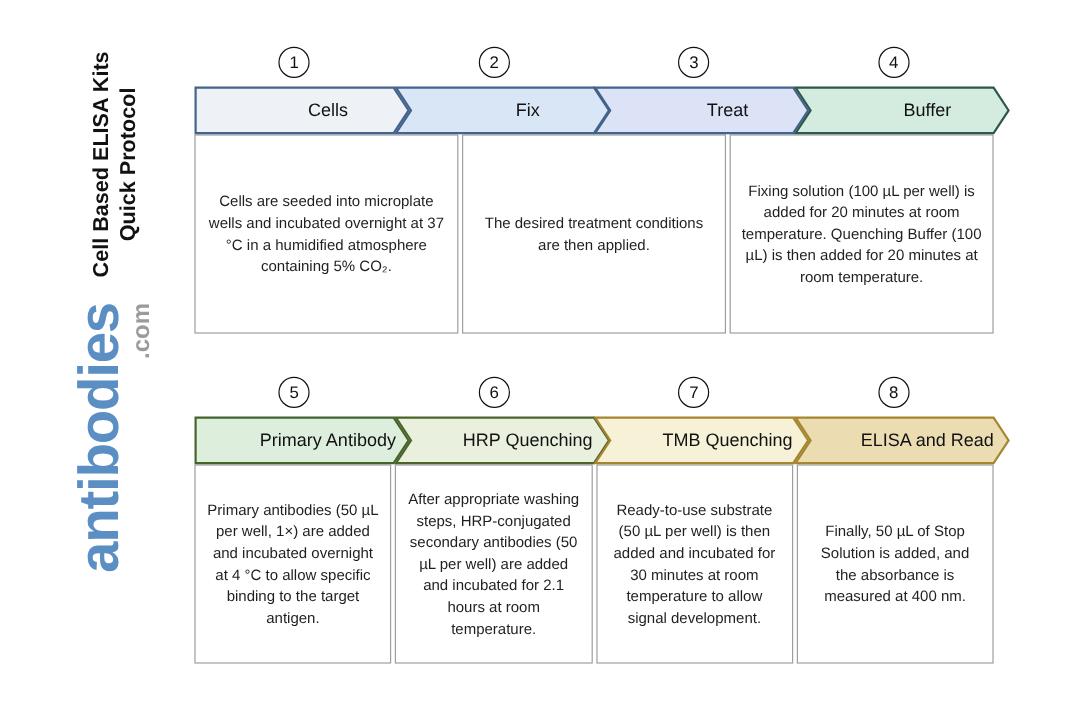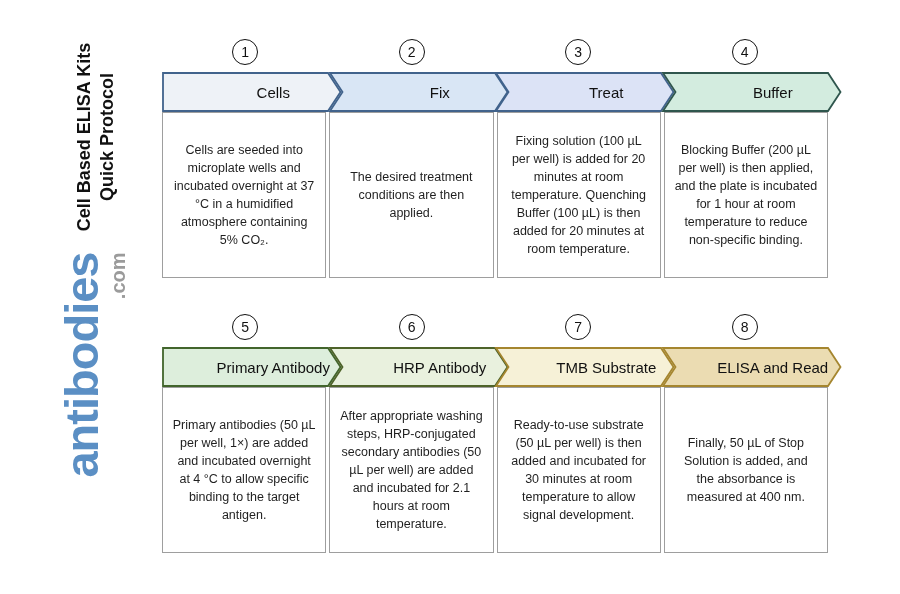--- a/index.html
+++ b/index.html
@@ -126,23 +126,20 @@
       <div class="boxes">
         <div class="box">
           <p>Cells are seeded into microplate wells and incubated overnight at 37 °C in a humidified atmosphere containing 5% CO₂.</p>
         </div>
         <div class="box">
           <p>The desired treatment conditions are then applied.</p>
         </div>
         <div class="box">
           <p>Fixing solution (100 µL per well) is added for 20 minutes at room temperature. Quenching Buffer (100 µL) is then added for 20 minutes at room temperature.</p>
         </div>
-        <div class="box">
-          <p>Blocking Buffer (200 µL per well) is then applied, and the plate is incubated for 1 hour at room temperature to reduce non-specific binding.</p>
-        </div>
       </div>
     </section>
 
     <section class="flow-row">
       <div class="circles">
         <div class="circ-cell">
             <div class="circle">5</div>
           </div>
         <div class="circ-cell">
             <div class="circle">6</div>
@@ -158,27 +155,27 @@
         <div class="arrow-col">
           <svg width="179" height="40">
             <polygon points="1,1 166,1 178.5,20 166,39 1,39" stroke-width="1.8" fill="#ddeedc" stroke="#42652c"></polygon>
           </svg>
           <div class="arrow-label">Primary Antibody</div>
         </div>
         <div class="arrow-col">
           <svg width="179" height="40">
             <polygon points="1,1 166,1 178.5,20 166,39 1,39 13.5,20" stroke-width="1.8" fill="#e9f1de" stroke="#4e632a"></polygon>
           </svg>
-          <div class="arrow-label">HRP Antibody</div>
+          <div class="arrow-label">HRP Quenching</div>
         </div>
         <div class="arrow-col">
           <svg width="179" height="40">
             <polygon points="1,1 166,1 178.5,20 166,39 1,39 13.5,20" stroke-width="1.8" fill="#f6f1d7" stroke="#a5862f"></polygon>
           </svg>
-          <div class="arrow-label">TMB Substrate</div>
+          <div class="arrow-label">TMB Quenching</div>
         </div>
         <div class="arrow-col">
           <svg width="179" height="40">
             <polygon points="1,1 166,1 178.5,20 166,39 1,39 13.5,20" stroke-width="1.8" fill="#ebdcb2" stroke="#a5862f"></polygon>
           </svg>
           <div class="arrow-label">ELISA and Read</div>
         </div>
       </div>
       <div class="boxes">
         <div class="box">

